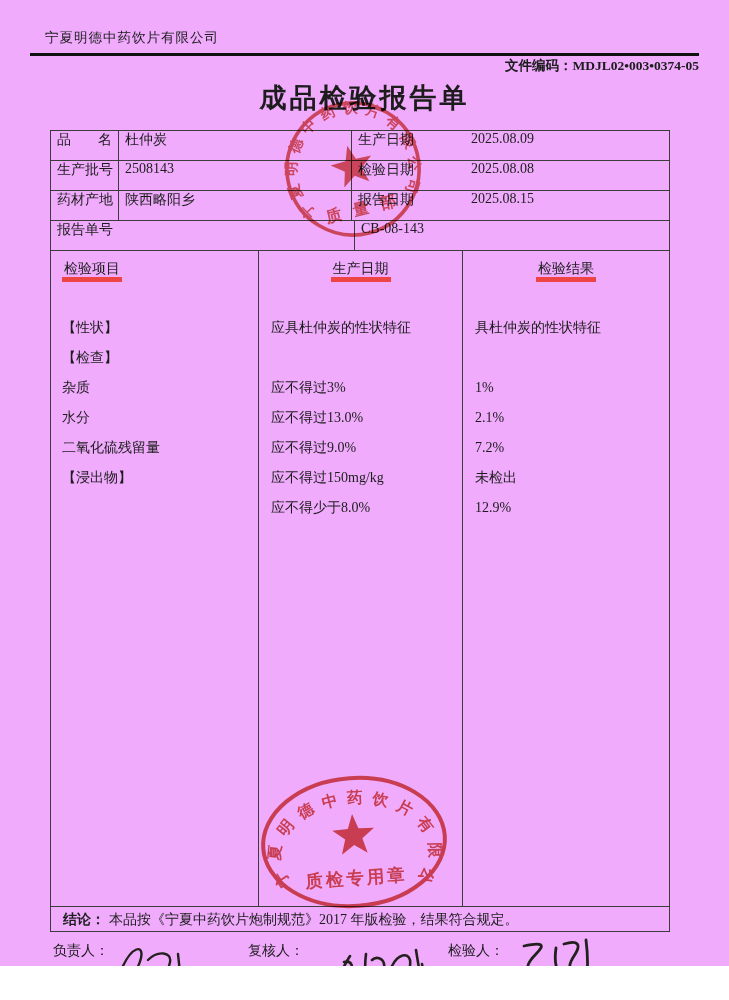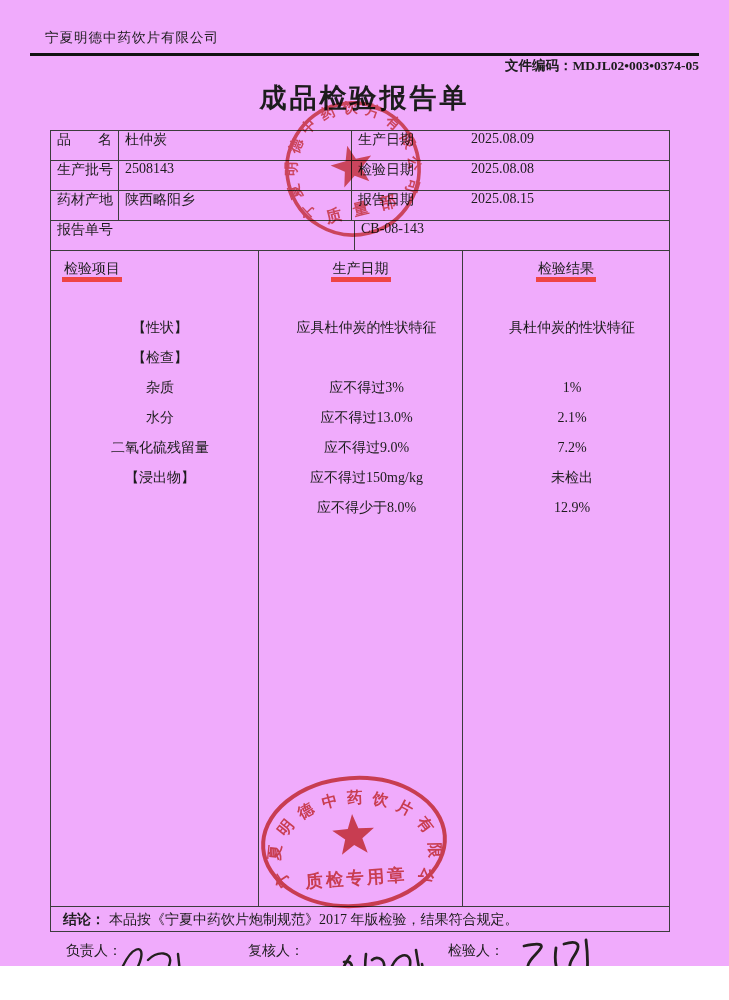--- a/index.html
+++ b/index.html
@@ -31,32 +31,32 @@
   
   .insp { position:absolute; left:0; top:120px; width:618px; height:655px; display:flex; }
   .col { height:100%; padding-top:6px; }
   .col1 { width:208px; border-right:1px solid #3c3c3c; }
   .col2 { width:204px; border-right:1px solid #3c3c3c; }
   .col3 { flex:1; }
   .col-hd { height:24px; line-height:24px; font-size:14px; }
   .col-hd span { border-bottom:5px solid #ef4444; padding:0 2px 1px 2px; }
   .col1 .col-hd { padding-left:11px; }
   .col2 .col-hd, .col3 .col-hd { text-align:center; }
-  .col-rows { margin-top:32px;text-align:center; }
+  .col-rows { margin-top:32px; }
   .crow { height:30px; line-height:30px; font-size:14px; white-space:nowrap; }
   .col1 .crow { padding-left:11px; }
   .col2 .crow, .col3 .crow { padding-left:12px; }
   
   .concl { position:absolute; left:0; top:775px; width:618px; height:26px;
     border-top:1px solid #3c3c3c; line-height:26px; font-size:14px; padding-left:12px; white-space:nowrap; }
   .concl b { font-weight:bold; margin-right:4px; }
   
   .sig-row { position:absolute; left:0; top:938px; width:729px; height:60px; font-size:14px; }
   .sig-lab { position:absolute; top:4px; font-weight:normal; }
-  .sig-lab.s1 { left:66px;font-family:Liberation Serif, serif; } .sig-lab.s2 { left:248px; } .sig-lab.s3 { left:448px; }
+  .sig-lab.s1 { left:53px;font-family:Liberation Serif, serif; } .sig-lab.s2 { left:248px; } .sig-lab.s3 { left:448px; }
   .sig-svg { position:absolute; }
   
   .stamp { position:absolute; mix-blend-mode:multiply; pointer-events:none; }
   .stamp text { font-family:"Liberation Serif","DejaVu Serif",serif; font-weight:bold; }
 </style>
 </head>
 <body>
 
 <div class="page">
 

